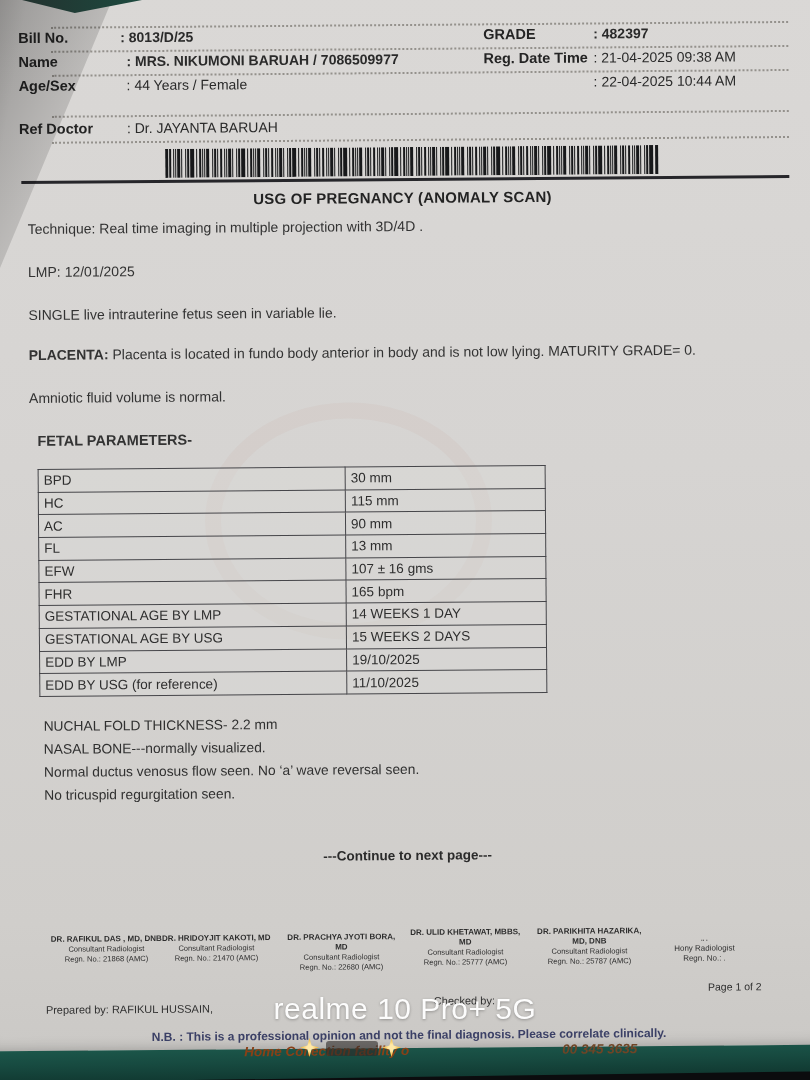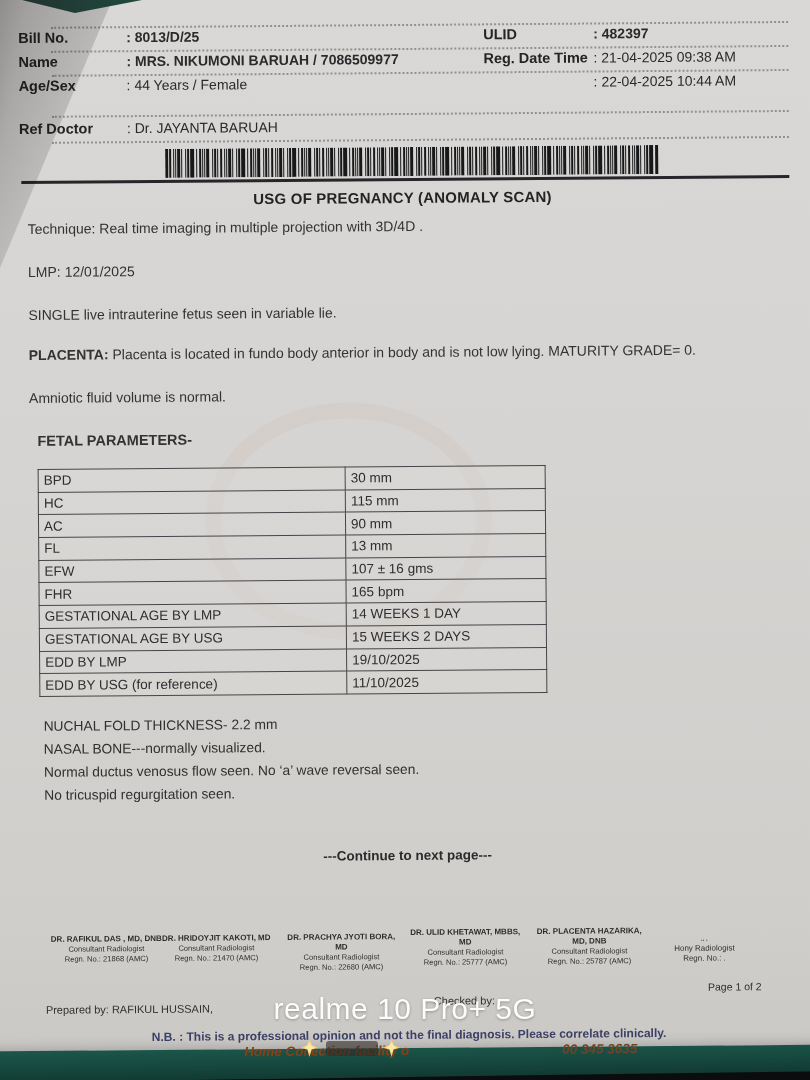--- a/index.html
+++ b/index.html
@@ -100,27 +100,27 @@
   <div id="paper">
     <div id="content">
 
       <div class="dotline" style="top:24px"></div>
       <div class="dotline" style="top:48px"></div>
       <div class="dotline" style="top:72px"></div>
       <div class="dotline" style="top:113px"></div>
       <div class="dotline" style="top:139px"></div>
 
       <div class="hlabel" style="left:22px;top:27px">Bill No.</div>
-      <div class="hval bold" style="left:130px;top:27px">: 8013/D/25</div>
+      <div class="hval bold" style="left:124px;top:27px">: 8013/D/25</div>
       <div class="hlabel" style="left:22px;top:51px">Name</div>
       <div class="hval bold" style="left:130px;top:51px">: MRS. NIKUMONI BARUAH / 7086509977</div>
       <div class="hlabel" style="left:22px;top:75px">Age/Sex</div>
       <div class="hval" style="left:130px;top:75px">: 44 Years / Female</div>
 
-      <div class="hlabel" style="left:487px;top:27px">ULID</div>
+      <div class="hlabel" style="left:487px;top:27px">GRADE</div>
       <div class="hval bold" style="left:597px;top:27px">: 482397</div>
       <div class="hlabel" style="left:487px;top:51px">Reg. Date Time</div>
       <div class="hval" style="left:597px;top:51px">: 21-04-2025 09:38 AM</div>
       <div class="hval" style="left:597px;top:75px">: 22-04-2025 10:44 AM</div>
 
       <div class="hlabel" style="left:22px;top:118px">Ref Doctor</div>
       <div class="hval" style="left:130px;top:118px">: Dr. JAYANTA BARUAH</div>
 
       <div id="barcode"><span style="display:inline-block;height:100%;width:3px;background:#17181a;margin-right:1px"></span><span style="display:inline-block;height:100%;width:2px;background:#17181a;margin-right:2px"></span><span style="display:inline-block;height:100%;width:1px;background:#17181a;margin-right:1px"></span><span style="display:inline-block;height:100%;width:1px;background:#17181a;margin-right:1px"></span><span style="display:inline-block;height:100%;width:3px;background:#17181a;margin-right:1px"></span><span style="display:inline-block;height:100%;width:1px;background:#17181a;margin-right:3px"></span><span style="display:inline-block;height:100%;width:1px;background:#17181a;margin-right:1px"></span><span style="display:inline-block;height:100%;width:2px;background:#17181a;margin-right:1px"></span><span style="display:inline-block;height:100%;width:4px;background:#17181a;margin-right:2px"></span><span style="display:inline-block;height:100%;width:1px;background:#17181a;margin-right:2px"></span><span style="display:inline-block;height:100%;width:2px;background:#17181a;margin-right:1px"></span><span style="display:inline-block;height:100%;width:1px;background:#17181a;margin-right:1px"></span><span style="display:inline-block;height:100%;width:1px;background:#17181a;margin-right:1px"></span><span style="display:inline-block;height:100%;width:3px;background:#17181a;margin-right:3px"></span><span style="display:inline-block;height:100%;width:1px;background:#17181a;margin-right:1px"></span><span style="display:inline-block;height:100%;width:2px;background:#17181a;margin-right:1px"></span><span style="display:inline-block;height:100%;width:1px;background:#17181a;margin-right:2px"></span><span style="display:inline-block;height:100%;width:2px;background:#17181a;margin-right:2px"></span><span style="display:inline-block;height:100%;width:1px;background:#17181a;margin-right:1px"></span><span style="display:inline-block;height:100%;width:1px;background:#17181a;margin-right:1px"></span><span style="display:inline-block;height:100%;width:3px;background:#17181a;margin-right:1px"></span><span style="display:inline-block;height:100%;width:1px;background:#17181a;margin-right:3px"></span><span style="display:inline-block;height:100%;width:1px;background:#17181a;margin-right:1px"></span><span style="display:inline-block;height:100%;width:2px;background:#17181a;margin-right:1px"></span><span style="display:inline-block;height:100%;width:4px;background:#17181a;margin-right:2px"></span><span style="display:inline-block;height:100%;width:1px;background:#17181a;margin-right:2px"></span><span style="display:inline-block;height:100%;width:2px;background:#17181a;margin-right:1px"></span><span style="display:inline-block;height:100%;width:1px;background:#17181a;margin-right:1px"></span><span style="display:inline-block;height:100%;width:1px;background:#17181a;margin-right:1px"></span><span style="display:inline-block;height:100%;width:3px;background:#17181a;margin-right:3px"></span><span style="display:inline-block;height:100%;width:1px;background:#17181a;margin-right:1px"></span><span style="display:inline-block;height:100%;width:2px;background:#17181a;margin-right:1px"></span><span style="display:inline-block;height:100%;width:1px;background:#17181a;margin-right:2px"></span><span style="display:inline-block;height:100%;width:2px;background:#17181a;margin-right:2px"></span><span style="display:inline-block;height:100%;width:1px;background:#17181a;margin-right:1px"></span><span style="display:inline-block;height:100%;width:1px;background:#17181a;margin-right:1px"></span><span style="display:inline-block;height:100%;width:3px;background:#17181a;margin-right:1px"></span><span style="display:inline-block;height:100%;width:1px;background:#17181a;margin-right:3px"></span><span style="display:inline-block;height:100%;width:1px;background:#17181a;margin-right:1px"></span><span style="display:inline-block;height:100%;width:2px;background:#17181a;margin-right:1px"></span><span style="display:inline-block;height:100%;width:4px;background:#17181a;margin-right:2px"></span><span style="display:inline-block;height:100%;width:1px;background:#17181a;margin-right:2px"></span><span style="display:inline-block;height:100%;width:2px;background:#17181a;margin-right:1px"></span><span style="display:inline-block;height:100%;width:1px;background:#17181a;margin-right:1px"></span><span style="display:inline-block;height:100%;width:1px;background:#17181a;margin-right:1px"></span><span style="display:inline-block;height:100%;width:3px;background:#17181a;margin-right:3px"></span><span style="display:inline-block;height:100%;width:1px;background:#17181a;margin-right:1px"></span><span style="display:inline-block;height:100%;width:2px;background:#17181a;margin-right:1px"></span><span style="display:inline-block;height:100%;width:1px;background:#17181a;margin-right:2px"></span><span style="display:inline-block;height:100%;width:2px;background:#17181a;margin-right:2px"></span><span style="display:inline-block;height:100%;width:1px;background:#17181a;margin-right:1px"></span><span style="display:inline-block;height:100%;width:1px;background:#17181a;margin-right:1px"></span><span style="display:inline-block;height:100%;width:3px;background:#17181a;margin-right:1px"></span><span style="display:inline-block;height:100%;width:1px;background:#17181a;margin-right:3px"></span><span style="display:inline-block;height:100%;width:1px;background:#17181a;margin-right:1px"></span><span style="display:inline-block;height:100%;width:2px;background:#17181a;margin-right:1px"></span><span style="display:inline-block;height:100%;width:4px;background:#17181a;margin-right:2px"></span><span style="display:inline-block;height:100%;width:1px;background:#17181a;margin-right:2px"></span><span style="display:inline-block;height:100%;width:2px;background:#17181a;margin-right:1px"></span><span style="display:inline-block;height:100%;width:1px;background:#17181a;margin-right:1px"></span><span style="display:inline-block;height:100%;width:1px;background:#17181a;margin-right:1px"></span><span style="display:inline-block;height:100%;width:3px;background:#17181a;margin-right:3px"></span><span style="display:inline-block;height:100%;width:1px;background:#17181a;margin-right:1px"></span><span style="display:inline-block;height:100%;width:2px;background:#17181a;margin-right:1px"></span><span style="display:inline-block;height:100%;width:1px;background:#17181a;margin-right:2px"></span><span style="display:inline-block;height:100%;width:2px;background:#17181a;margin-right:2px"></span><span style="display:inline-block;height:100%;width:1px;background:#17181a;margin-right:1px"></span><span style="display:inline-block;height:100%;width:1px;background:#17181a;margin-right:1px"></span><span style="display:inline-block;height:100%;width:3px;background:#17181a;margin-right:1px"></span><span style="display:inline-block;height:100%;width:1px;background:#17181a;margin-right:3px"></span><span style="display:inline-block;height:100%;width:1px;background:#17181a;margin-right:1px"></span><span style="display:inline-block;height:100%;width:2px;background:#17181a;margin-right:1px"></span><span style="display:inline-block;height:100%;width:4px;background:#17181a;margin-right:2px"></span><span style="display:inline-block;height:100%;width:1px;background:#17181a;margin-right:2px"></span><span style="display:inline-block;height:100%;width:2px;background:#17181a;margin-right:1px"></span><span style="display:inline-block;height:100%;width:1px;background:#17181a;margin-right:1px"></span><span style="display:inline-block;height:100%;width:1px;background:#17181a;margin-right:1px"></span><span style="display:inline-block;height:100%;width:3px;background:#17181a;margin-right:3px"></span><span style="display:inline-block;height:100%;width:1px;background:#17181a;margin-right:1px"></span><span style="display:inline-block;height:100%;width:2px;background:#17181a;margin-right:1px"></span><span style="display:inline-block;height:100%;width:1px;background:#17181a;margin-right:2px"></span><span style="display:inline-block;height:100%;width:2px;background:#17181a;margin-right:2px"></span><span style="display:inline-block;height:100%;width:1px;background:#17181a;margin-right:1px"></span><span style="display:inline-block;height:100%;width:1px;background:#17181a;margin-right:1px"></span><span style="display:inline-block;height:100%;width:3px;background:#17181a;margin-right:1px"></span><span style="display:inline-block;height:100%;width:1px;background:#17181a;margin-right:3px"></span><span style="display:inline-block;height:100%;width:1px;background:#17181a;margin-right:1px"></span><span style="display:inline-block;height:100%;width:2px;background:#17181a;margin-right:1px"></span><span style="display:inline-block;height:100%;width:4px;background:#17181a;margin-right:2px"></span><span style="display:inline-block;height:100%;width:1px;background:#17181a;margin-right:2px"></span><span style="display:inline-block;height:100%;width:2px;background:#17181a;margin-right:1px"></span><span style="display:inline-block;height:100%;width:1px;background:#17181a;margin-right:1px"></span><span style="display:inline-block;height:100%;width:1px;background:#17181a;margin-right:1px"></span><span style="display:inline-block;height:100%;width:3px;background:#17181a;margin-right:3px"></span><span style="display:inline-block;height:100%;width:1px;background:#17181a;margin-right:1px"></span><span style="display:inline-block;height:100%;width:2px;background:#17181a;margin-right:1px"></span><span style="display:inline-block;height:100%;width:1px;background:#17181a;margin-right:2px"></span><span style="display:inline-block;height:100%;width:2px;background:#17181a;margin-right:2px"></span><span style="display:inline-block;height:100%;width:1px;background:#17181a;margin-right:1px"></span><span style="display:inline-block;height:100%;width:1px;background:#17181a;margin-right:1px"></span><span style="display:inline-block;height:100%;width:3px;background:#17181a;margin-right:1px"></span><span style="display:inline-block;height:100%;width:1px;background:#17181a;margin-right:3px"></span><span style="display:inline-block;height:100%;width:1px;background:#17181a;margin-right:1px"></span><span style="display:inline-block;height:100%;width:2px;background:#17181a;margin-right:1px"></span><span style="display:inline-block;height:100%;width:4px;background:#17181a;margin-right:2px"></span><span style="display:inline-block;height:100%;width:1px;background:#17181a;margin-right:2px"></span><span style="display:inline-block;height:100%;width:2px;background:#17181a;margin-right:1px"></span><span style="display:inline-block;height:100%;width:1px;background:#17181a;margin-right:1px"></span><span style="display:inline-block;height:100%;width:1px;background:#17181a;margin-right:1px"></span><span style="display:inline-block;height:100%;width:3px;background:#17181a;margin-right:3px"></span><span style="display:inline-block;height:100%;width:1px;background:#17181a;margin-right:1px"></span><span style="display:inline-block;height:100%;width:2px;background:#17181a;margin-right:1px"></span><span style="display:inline-block;height:100%;width:1px;background:#17181a;margin-right:2px"></span><span style="display:inline-block;height:100%;width:2px;background:#17181a;margin-right:2px"></span><span style="display:inline-block;height:100%;width:1px;background:#17181a;margin-right:1px"></span><span style="display:inline-block;height:100%;width:1px;background:#17181a;margin-right:1px"></span><span style="display:inline-block;height:100%;width:3px;background:#17181a;margin-right:1px"></span><span style="display:inline-block;height:100%;width:1px;background:#17181a;margin-right:3px"></span><span style="display:inline-block;height:100%;width:1px;background:#17181a;margin-right:1px"></span><span style="display:inline-block;height:100%;width:2px;background:#17181a;margin-right:1px"></span><span style="display:inline-block;height:100%;width:4px;background:#17181a;margin-right:2px"></span><span style="display:inline-block;height:100%;width:1px;background:#17181a;margin-right:2px"></span><span style="display:inline-block;height:100%;width:2px;background:#17181a;margin-right:1px"></span><span style="display:inline-block;height:100%;width:1px;background:#17181a;margin-right:1px"></span><span style="display:inline-block;height:100%;width:1px;background:#17181a;margin-right:1px"></span><span style="display:inline-block;height:100%;width:3px;background:#17181a;margin-right:3px"></span><span style="display:inline-block;height:100%;width:1px;background:#17181a;margin-right:1px"></span><span style="display:inline-block;height:100%;width:2px;background:#17181a;margin-right:1px"></span><span style="display:inline-block;height:100%;width:1px;background:#17181a;margin-right:2px"></span><span style="display:inline-block;height:100%;width:2px;background:#17181a;margin-right:2px"></span><span style="display:inline-block;height:100%;width:1px;background:#17181a;margin-right:1px"></span><span style="display:inline-block;height:100%;width:1px;background:#17181a;margin-right:1px"></span><span style="display:inline-block;height:100%;width:3px;background:#17181a;margin-right:1px"></span><span style="display:inline-block;height:100%;width:1px;background:#17181a;margin-right:3px"></span><span style="display:inline-block;height:100%;width:1px;background:#17181a;margin-right:1px"></span><span style="display:inline-block;height:100%;width:2px;background:#17181a;margin-right:1px"></span><span style="display:inline-block;height:100%;width:4px;background:#17181a;margin-right:2px"></span><span style="display:inline-block;height:100%;width:1px;background:#17181a;margin-right:2px"></span><span style="display:inline-block;height:100%;width:2px;background:#17181a;margin-right:1px"></span><span style="display:inline-block;height:100%;width:1px;background:#17181a;margin-right:1px"></span><span style="display:inline-block;height:100%;width:1px;background:#17181a;margin-right:1px"></span><span style="display:inline-block;height:100%;width:3px;background:#17181a;margin-right:3px"></span><span style="display:inline-block;height:100%;width:1px;background:#17181a;margin-right:1px"></span><span style="display:inline-block;height:100%;width:2px;background:#17181a;margin-right:1px"></span><span style="display:inline-block;height:100%;width:1px;background:#17181a;margin-right:2px"></span><span style="display:inline-block;height:100%;width:2px;background:#17181a;margin-right:2px"></span><span style="display:inline-block;height:100%;width:1px;background:#17181a;margin-right:1px"></span><span style="display:inline-block;height:100%;width:1px;background:#17181a;margin-right:1px"></span><span style="display:inline-block;height:100%;width:3px;background:#17181a;margin-right:1px"></span><span style="display:inline-block;height:100%;width:1px;background:#17181a;margin-right:3px"></span><span style="display:inline-block;height:100%;width:1px;background:#17181a;margin-right:1px"></span><span style="display:inline-block;height:100%;width:2px;background:#17181a;margin-right:1px"></span><span style="display:inline-block;height:100%;width:4px;background:#17181a;margin-right:2px"></span><span style="display:inline-block;height:100%;width:3px;background:#17181a"></span></div>
       <div id="rule"></div>
@@ -203,21 +203,21 @@
         <div class="doc-name">DR. PRACHYA JYOTI BORA, MD</div>
         <div class="doc-role">Consultant Radiologist</div>
         <div class="doc-regn">Regn. No.: 22680 (AMC)</div>
       </div>
       <div class="doc-col" style="left:402px;top:928px">
         <div class="doc-name">DR. ULID KHETAWAT, MBBS, MD</div>
         <div class="doc-role">Consultant Radiologist</div>
         <div class="doc-regn">Regn. No.: 25777 (AMC)</div>
       </div>
       <div class="doc-col" style="left:526px;top:928px">
-        <div class="doc-name">DR. PLACENTA HAZARIKA, MD, DNB</div>
+        <div class="doc-name">DR. PARIKHITA HAZARIKA, MD, DNB</div>
         <div class="doc-role">Consultant Radiologist</div>
         <div class="doc-regn">Regn. No.: 25787 (AMC)</div>
       </div>
       <div class="doc-col" id="doc6" style="left:646px;width:110px">
         <div class="doc-name">.. .</div>
         <div class="doc-role">Hony Radiologist</div>
         <div class="doc-regn">Regn. No.: .</div>
       </div>
 
       <div id="page-label">Page 1 of 2</div>

